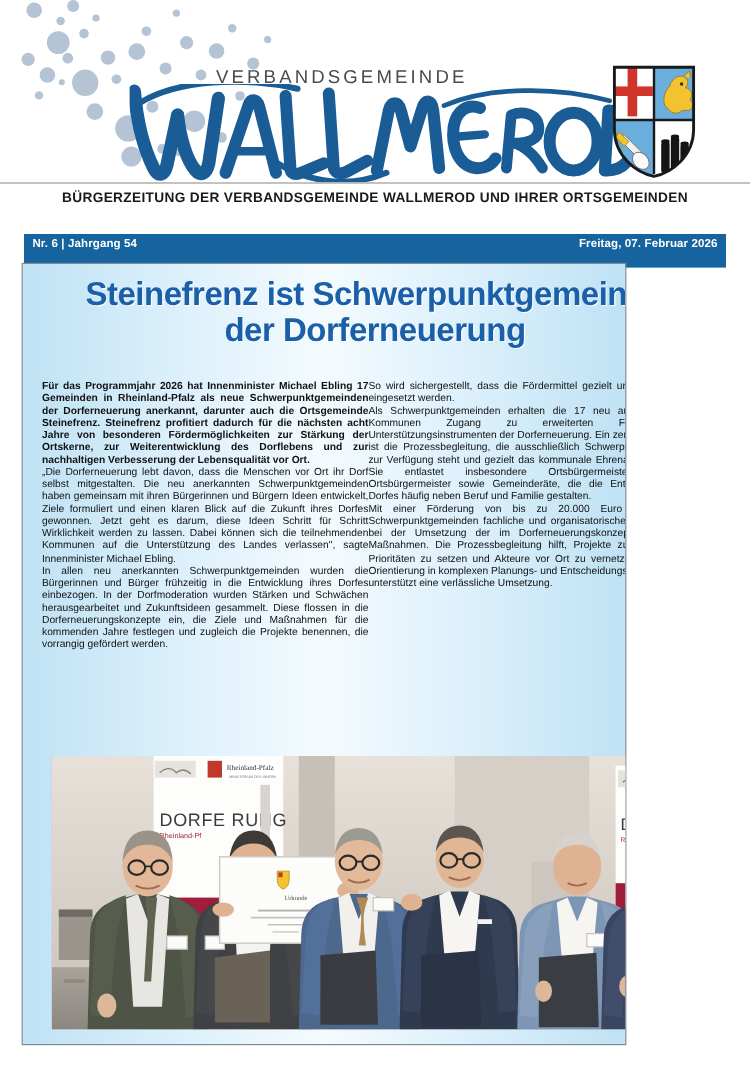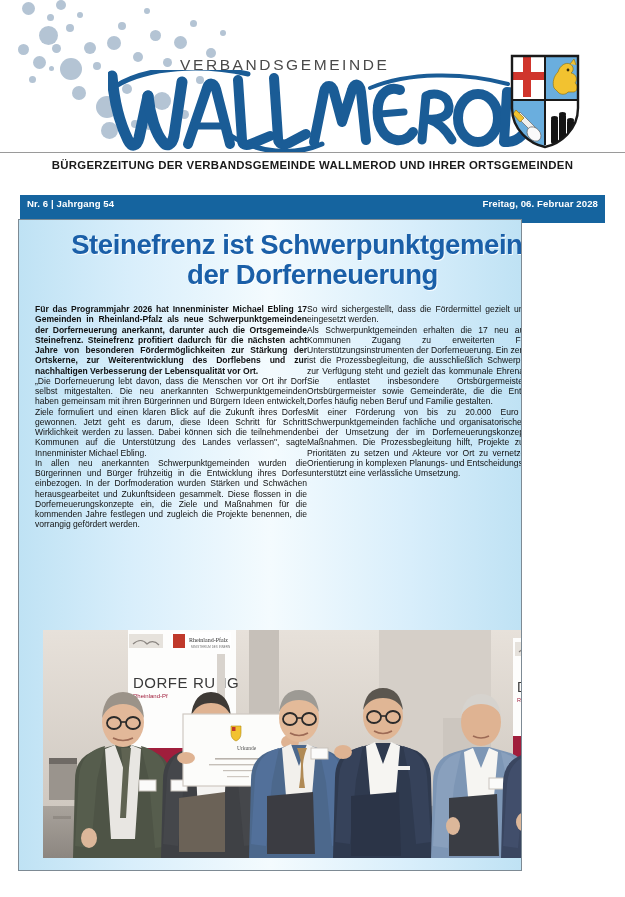--- a/index.html
+++ b/index.html
@@ -83,21 +83,21 @@
     font-size:27.5px;line-height:30px;
     font-weight:bold;
     color:#1a5fa8;
     letter-spacing:-0.4px;
     font-family:"Liberation Sans", sans-serif;
     text-shadow:1px 1px 0 rgba(255,255,255,.85);
   }
   .headline .l2{display:block;}
 
   .cols{
-    position:absolute;left:16px;top:84px;
+    position:absolute;left:16px;top:96px;
     width:558px;
   }
   .col{
     width:272px;
     float:left;
     font-size:8.55px;
     line-height:10.25px;
     color:#111;
     text-align:justify;
     font-family:"Liberation Sans", sans-serif;
@@ -238,21 +238,21 @@
       <line x1="37" y1="4" x2="37" y2="93" stroke="#1a1a1a" stroke-width="2"></line>
     </svg>
   </div>
 
   <div class="subtitle-band">
     <div class="subtitle-txt">BÜRGERZEITUNG DER VERBANDSGEMEINDE WALLMEROD UND IHRER ORTSGEMEINDEN</div>
   </div>
 
   <div class="issue-bar">
     <span class="issue-left">Nr. 6 | Jahrgang 54</span>
-    <span class="issue-right">Freitag, 06. Februar 2028</span>
+    <span class="issue-right">Freitag, 07. Februar 2026</span>
   </div>
 
   <div class="panel">
 
     <div class="headline">
       <span>Steinefrenz ist Schwerpunktgemeinde</span>
       <span class="l2">der Dorferneuerung</span>
     </div>
 
     <div class="cols">

